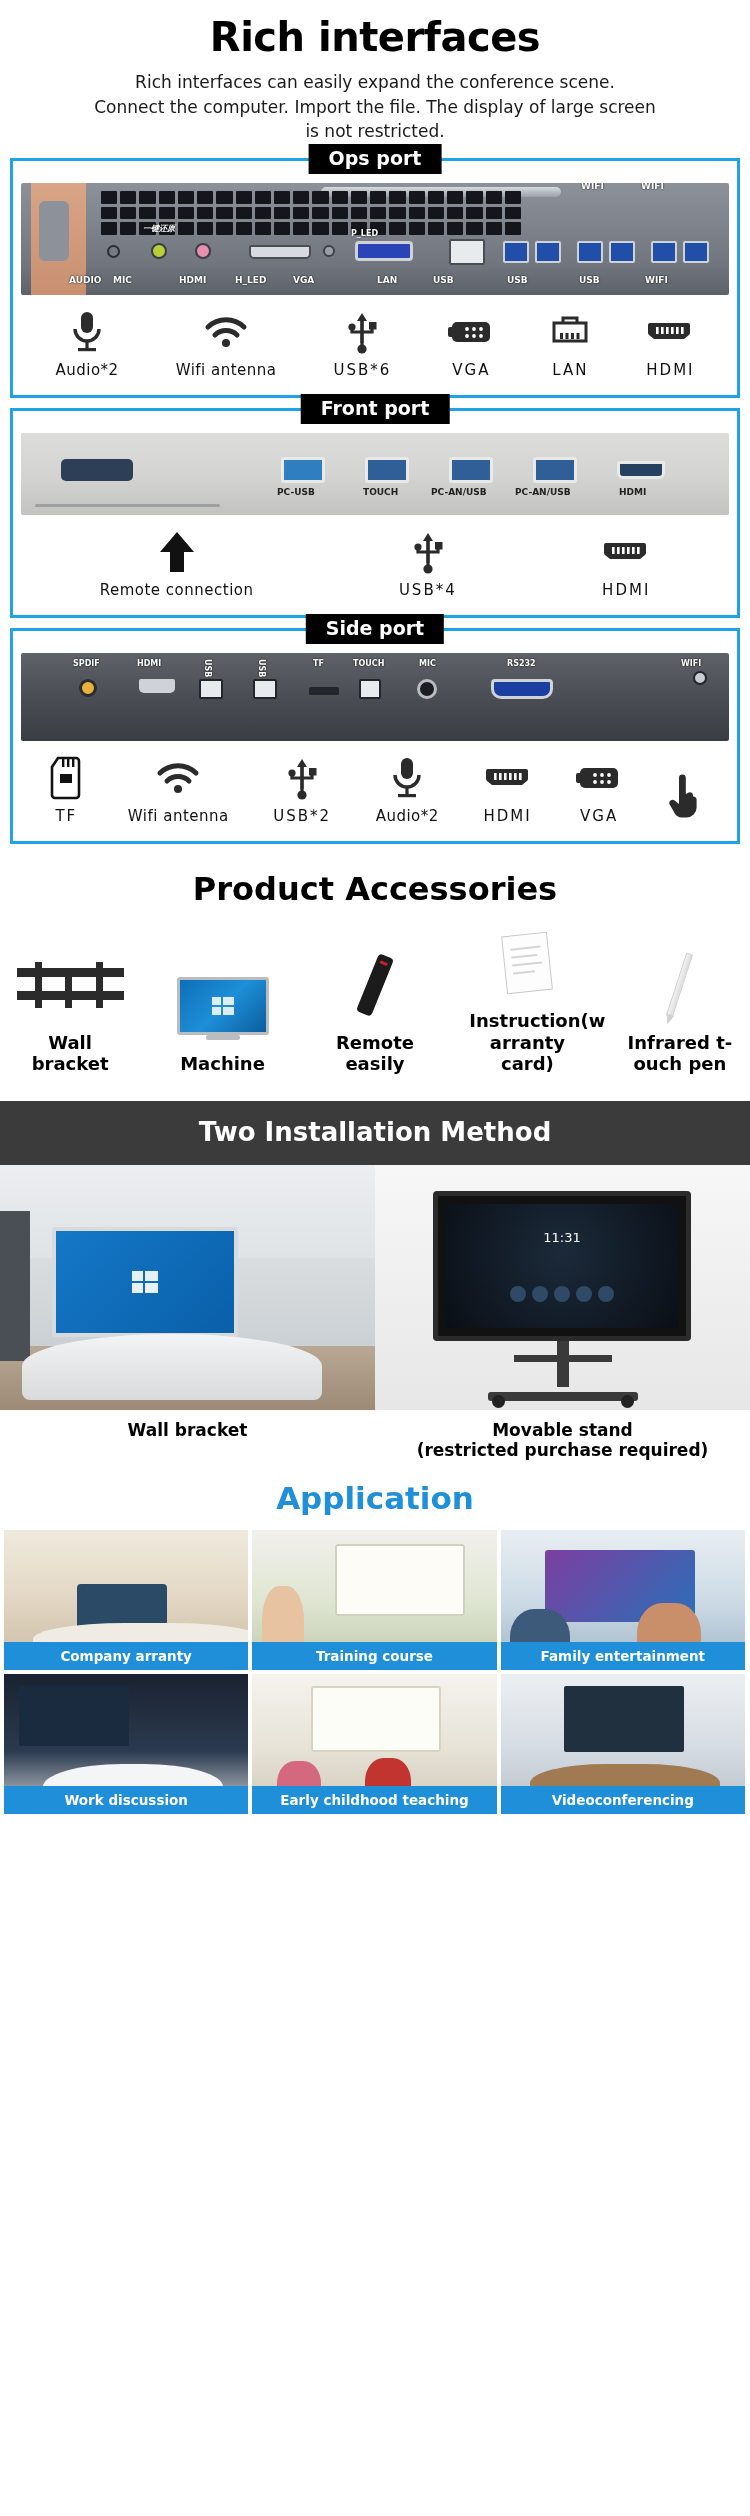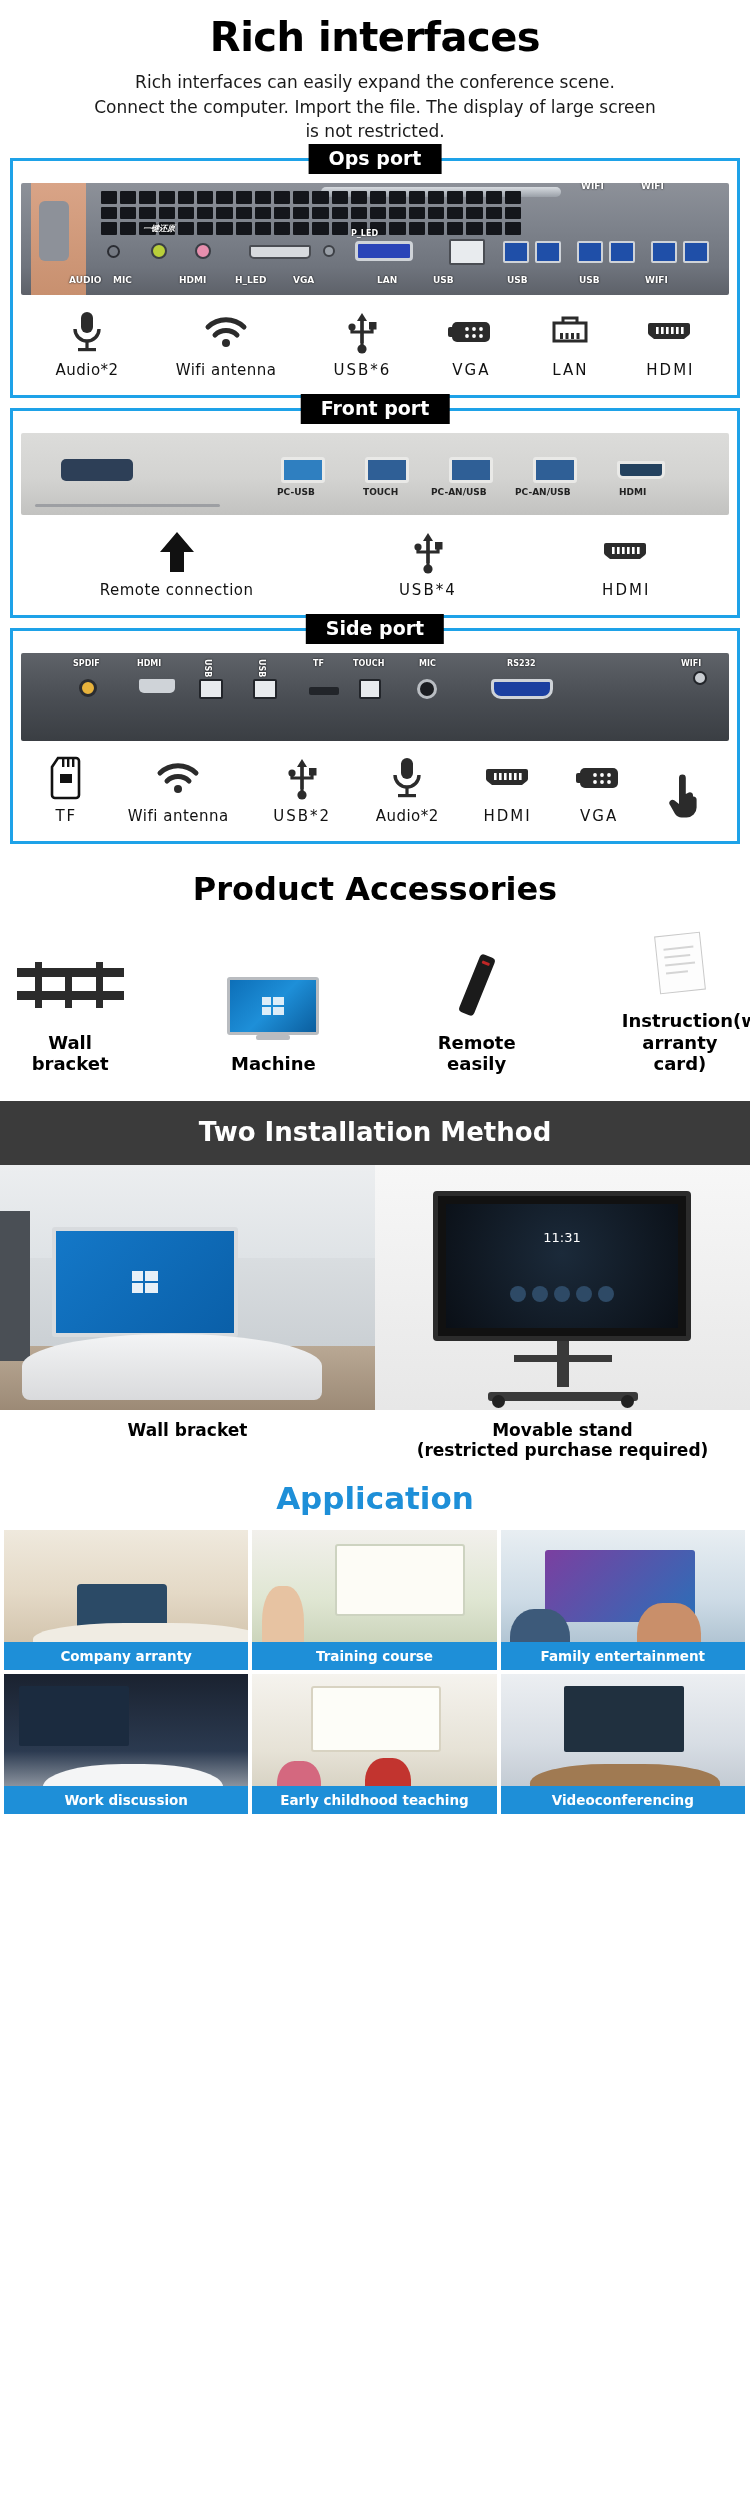--- a/index.html
+++ b/index.html
@@ -761,20 +761,29 @@
             <div class="ln" style="top:28px;width:30px;"></div>
             <div class="ln" style="top:36px;width:22px;"></div>
           </div>
         </div>
         <div class="acc-label">
             <div>Instruction(w</div>
             <div>arranty card)</div>
           </div>
       </div>
 
+      <div class="acc-cell">
+        <div class="acc-art">
+          <div class="pen"></div>
+        </div>
+        <div class="acc-label">
+            <div>Infrared t-</div>
+            <div>ouch pen</div>
+          </div>
+      </div>
     </div>
   </div>
 
   <div>
     <div class="install-banner">Two Installation Method</div>
 
     <div class="install-photos">
       <div class="photo-wall">
         <div class="room-ceil"></div>
         <div class="room-wall"></div>

